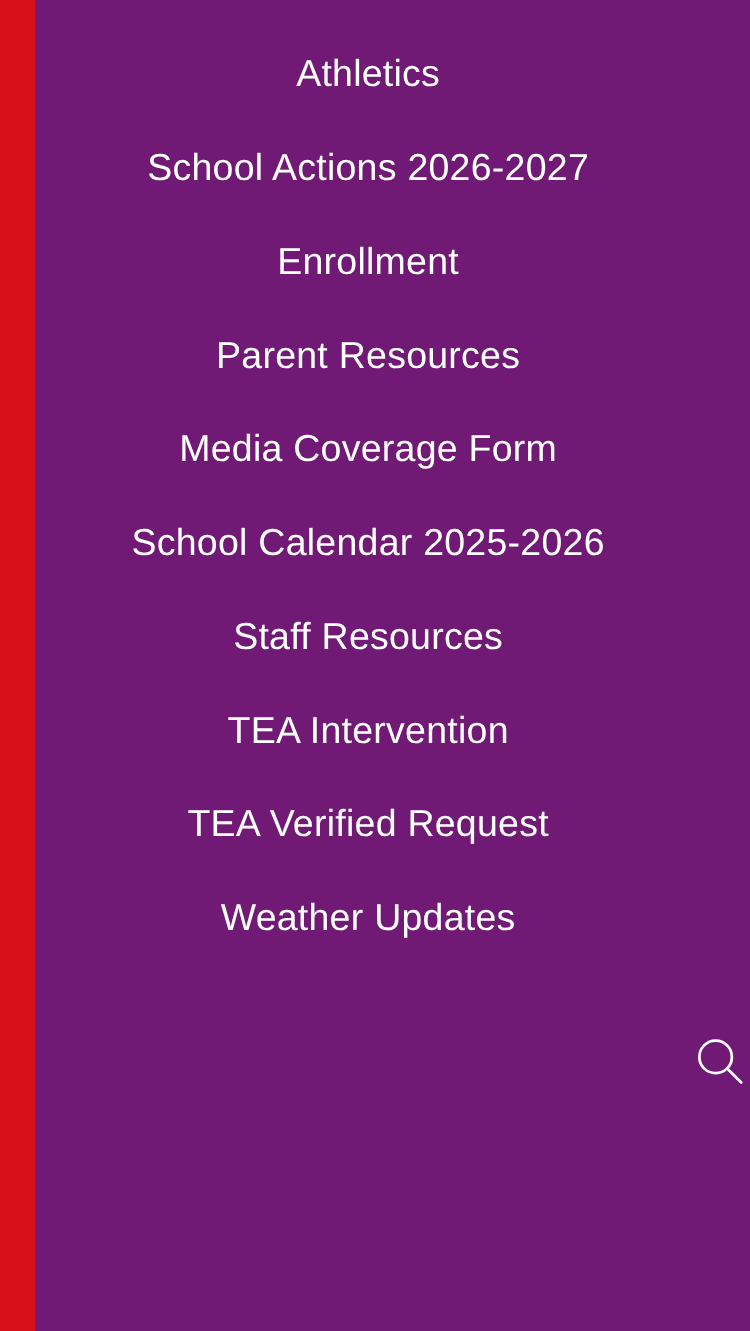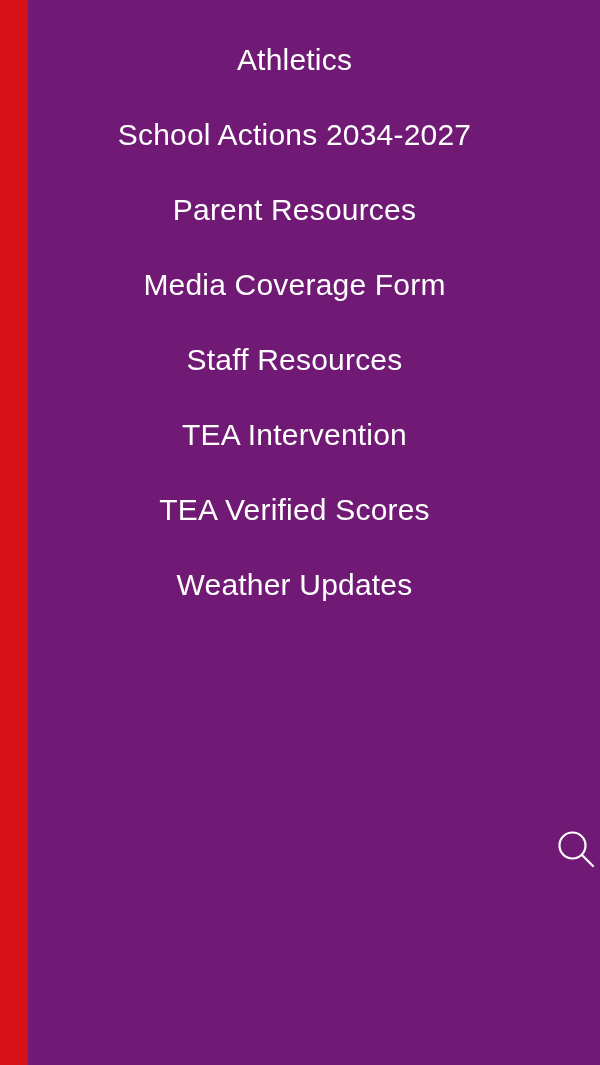--- a/index.html
+++ b/index.html
@@ -63,26 +63,28 @@
     display: block;
   }
 </style>
 </head>
 <body>
 
 <div class="menu-overlay">
 
   <ul class="menu-list">
     <li class="menu-item">Athletics</li>
-    <li class="menu-item">School Actions 2034-2027</li>
+    <li class="menu-item">School Actions 2026-2027</li>
+    <li class="menu-item">Enrollment</li>
     <li class="menu-item">Parent Resources</li>
     <li class="menu-item">Media Coverage Form</li>
+    <li class="menu-item">School Calendar 2025-2026</li>
     <li class="menu-item">Staff Resources</li>
     <li class="menu-item">TEA Intervention</li>
-    <li class="menu-item">TEA Verified Scores</li>
+    <li class="menu-item">TEA Verified Request</li>
     <li class="menu-item">Weather Updates</li>
   </ul>
 
   <button class="search-button">
     <span>
       <svg width="46" height="46" viewBox="0 0 46 46" fill="none" xmlns="http://www.w3.org/2000/svg">
         <circle cx="19.5" cy="19.5" r="13" stroke="#ffffff" stroke-width="2.2" fill="none"></circle>
         <line x1="29.2" y1="29.2" x2="40" y2="40" stroke="#ffffff" stroke-width="2.2" stroke-linecap="round"></line>
       </svg>
     </span>

